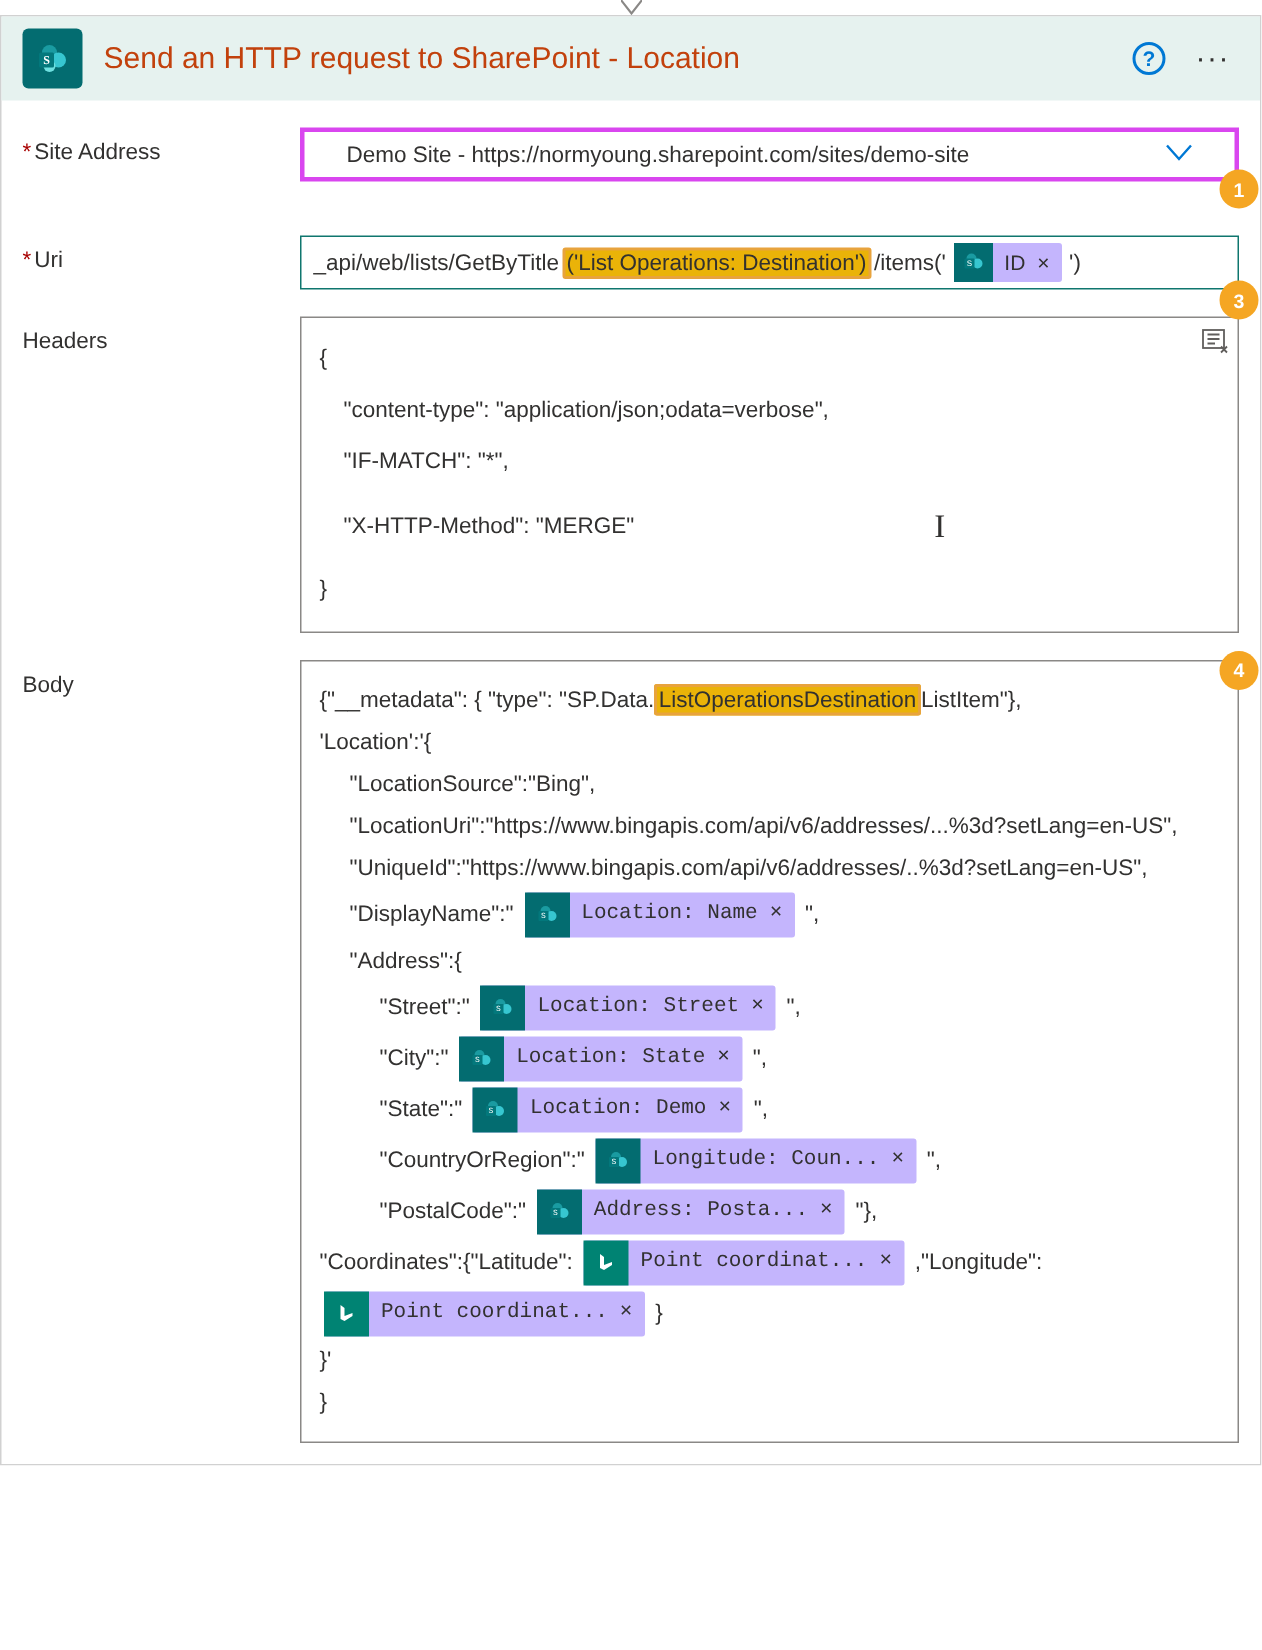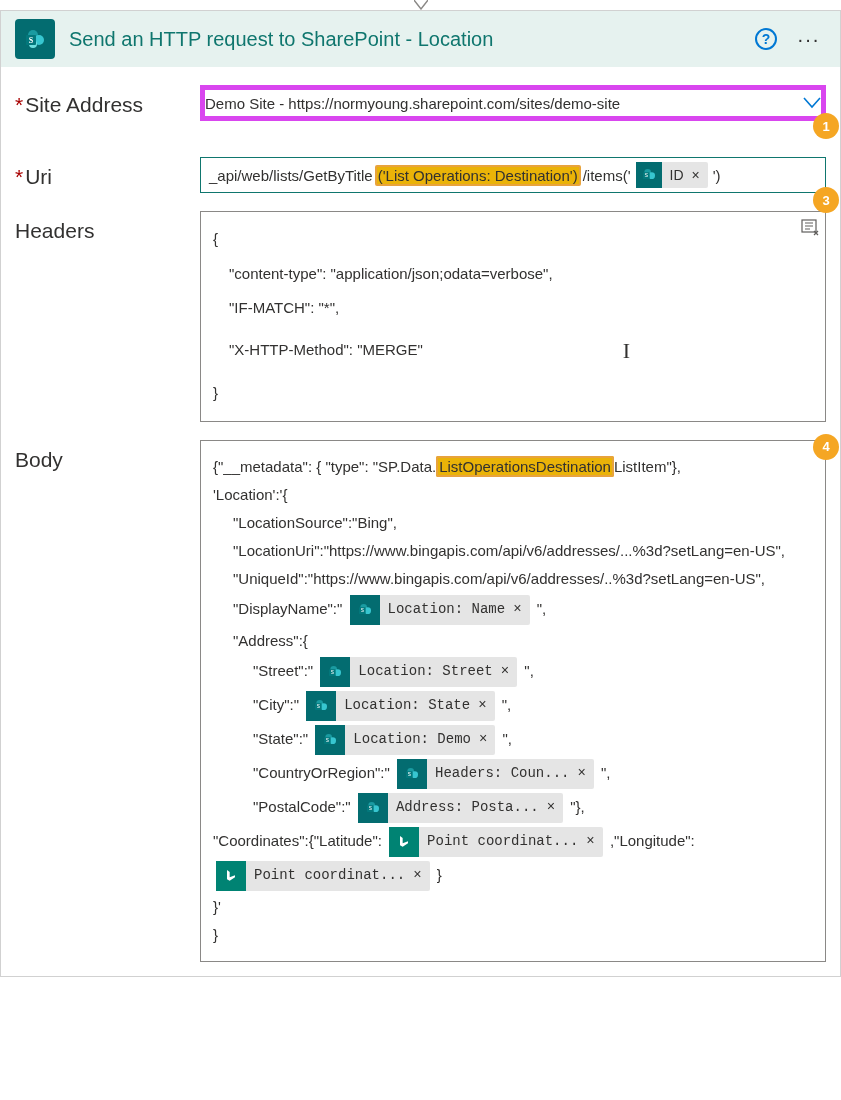--- a/index.html
+++ b/index.html
@@ -34,21 +34,21 @@
     height: 40px;
     background: #036c70;
     border-radius: 4px;
     display: flex;
     align-items: center;
     justify-content: center;
     flex-shrink: 0;
   }
   .header-title {
     font-size: 20px;
-    color: #0f766e;
+    color: #c2410c;
     flex: 1;
   }
   .help-icon {
     width: 22px; height: 22px;
     border: 2px solid #0078d4;
     color: #0078d4;
     border-radius: 50%;
     display: flex; align-items: center; justify-content: center;
     font-size: 14px;
     font-weight: 600;
@@ -68,33 +68,33 @@
   .row {
     display: flex;
     gap: 20px;
     position: relative;
   }
   .label {
     width: 165px;
     flex-shrink: 0;
     padding-top: 8px;
     color: #323130;
-    font-size: 21px;
+    font-size: 15px;
   }
   .req { color: #a80000; margin-right: 2px; }
   .input-wrap {
     flex: 1;
     position: relative;
   }
   .drop {
-    border: 5px solid #d946ef;
+    border: 3px solid #d946ef;
     height: 36px;
     display: flex;
     align-items: center;
-    padding: 0 0;
+    padding: 0 28px;
     background: #fff;
     justify-content: space-between;
     font-size: 15px;
   }
   .chevron { color: #0078d4; }
   .uri-box {
     border: 1px solid #0f766e;
     min-height: 36px;
     display: flex;
     align-items: center;
@@ -106,21 +106,21 @@
   }
   .hi {
     border: 2px solid #e8a33d;
     border-radius: 2px;
     padding: 0 1px;
     background: #eab308;
   }
   .token {
     display: inline-flex;
     align-items: center;
-    background: #e5e5e5;
+    background: #c4b5fd;
     border-radius: 2px;
     height: 26px;
     padding-right: 8px;
     margin: 0 3px;
     font-size: 14px;
     color: #323130;
     vertical-align: middle;
   }
   .token .ticon {
     width: 26px; height: 26px;
@@ -360,21 +360,21 @@
             <span>"CountryOrRegion":"</span>
             <span class="token">
                 <span class="ticon">
                   <svg width="16" height="16" viewBox="0 0 24 24">
                     <circle cx="10" cy="8" r="5" fill="#1a9ba1"></circle>
                     <circle cx="16" cy="13" r="5" fill="#37c6d0"></circle>
                     <rect x="3" y="8" width="10" height="10" rx="1" fill="#03787c"></rect>
                     <text x="8" y="15.5" text-anchor="middle" fill="#fff" font-size="8">S</text>
                   </svg>
                 </span>
-                <span>Headers: Coun...</span>
+                <span>Longitude: Coun...</span>
                 <span class="x">×</span>
               </span>
             <span>",</span>
           </span>
 
           <span class="body-line in2">
             <span>"PostalCode":"</span>
             <span class="token">
                 <span class="ticon">
                   <svg width="16" height="16" viewBox="0 0 24 24">

